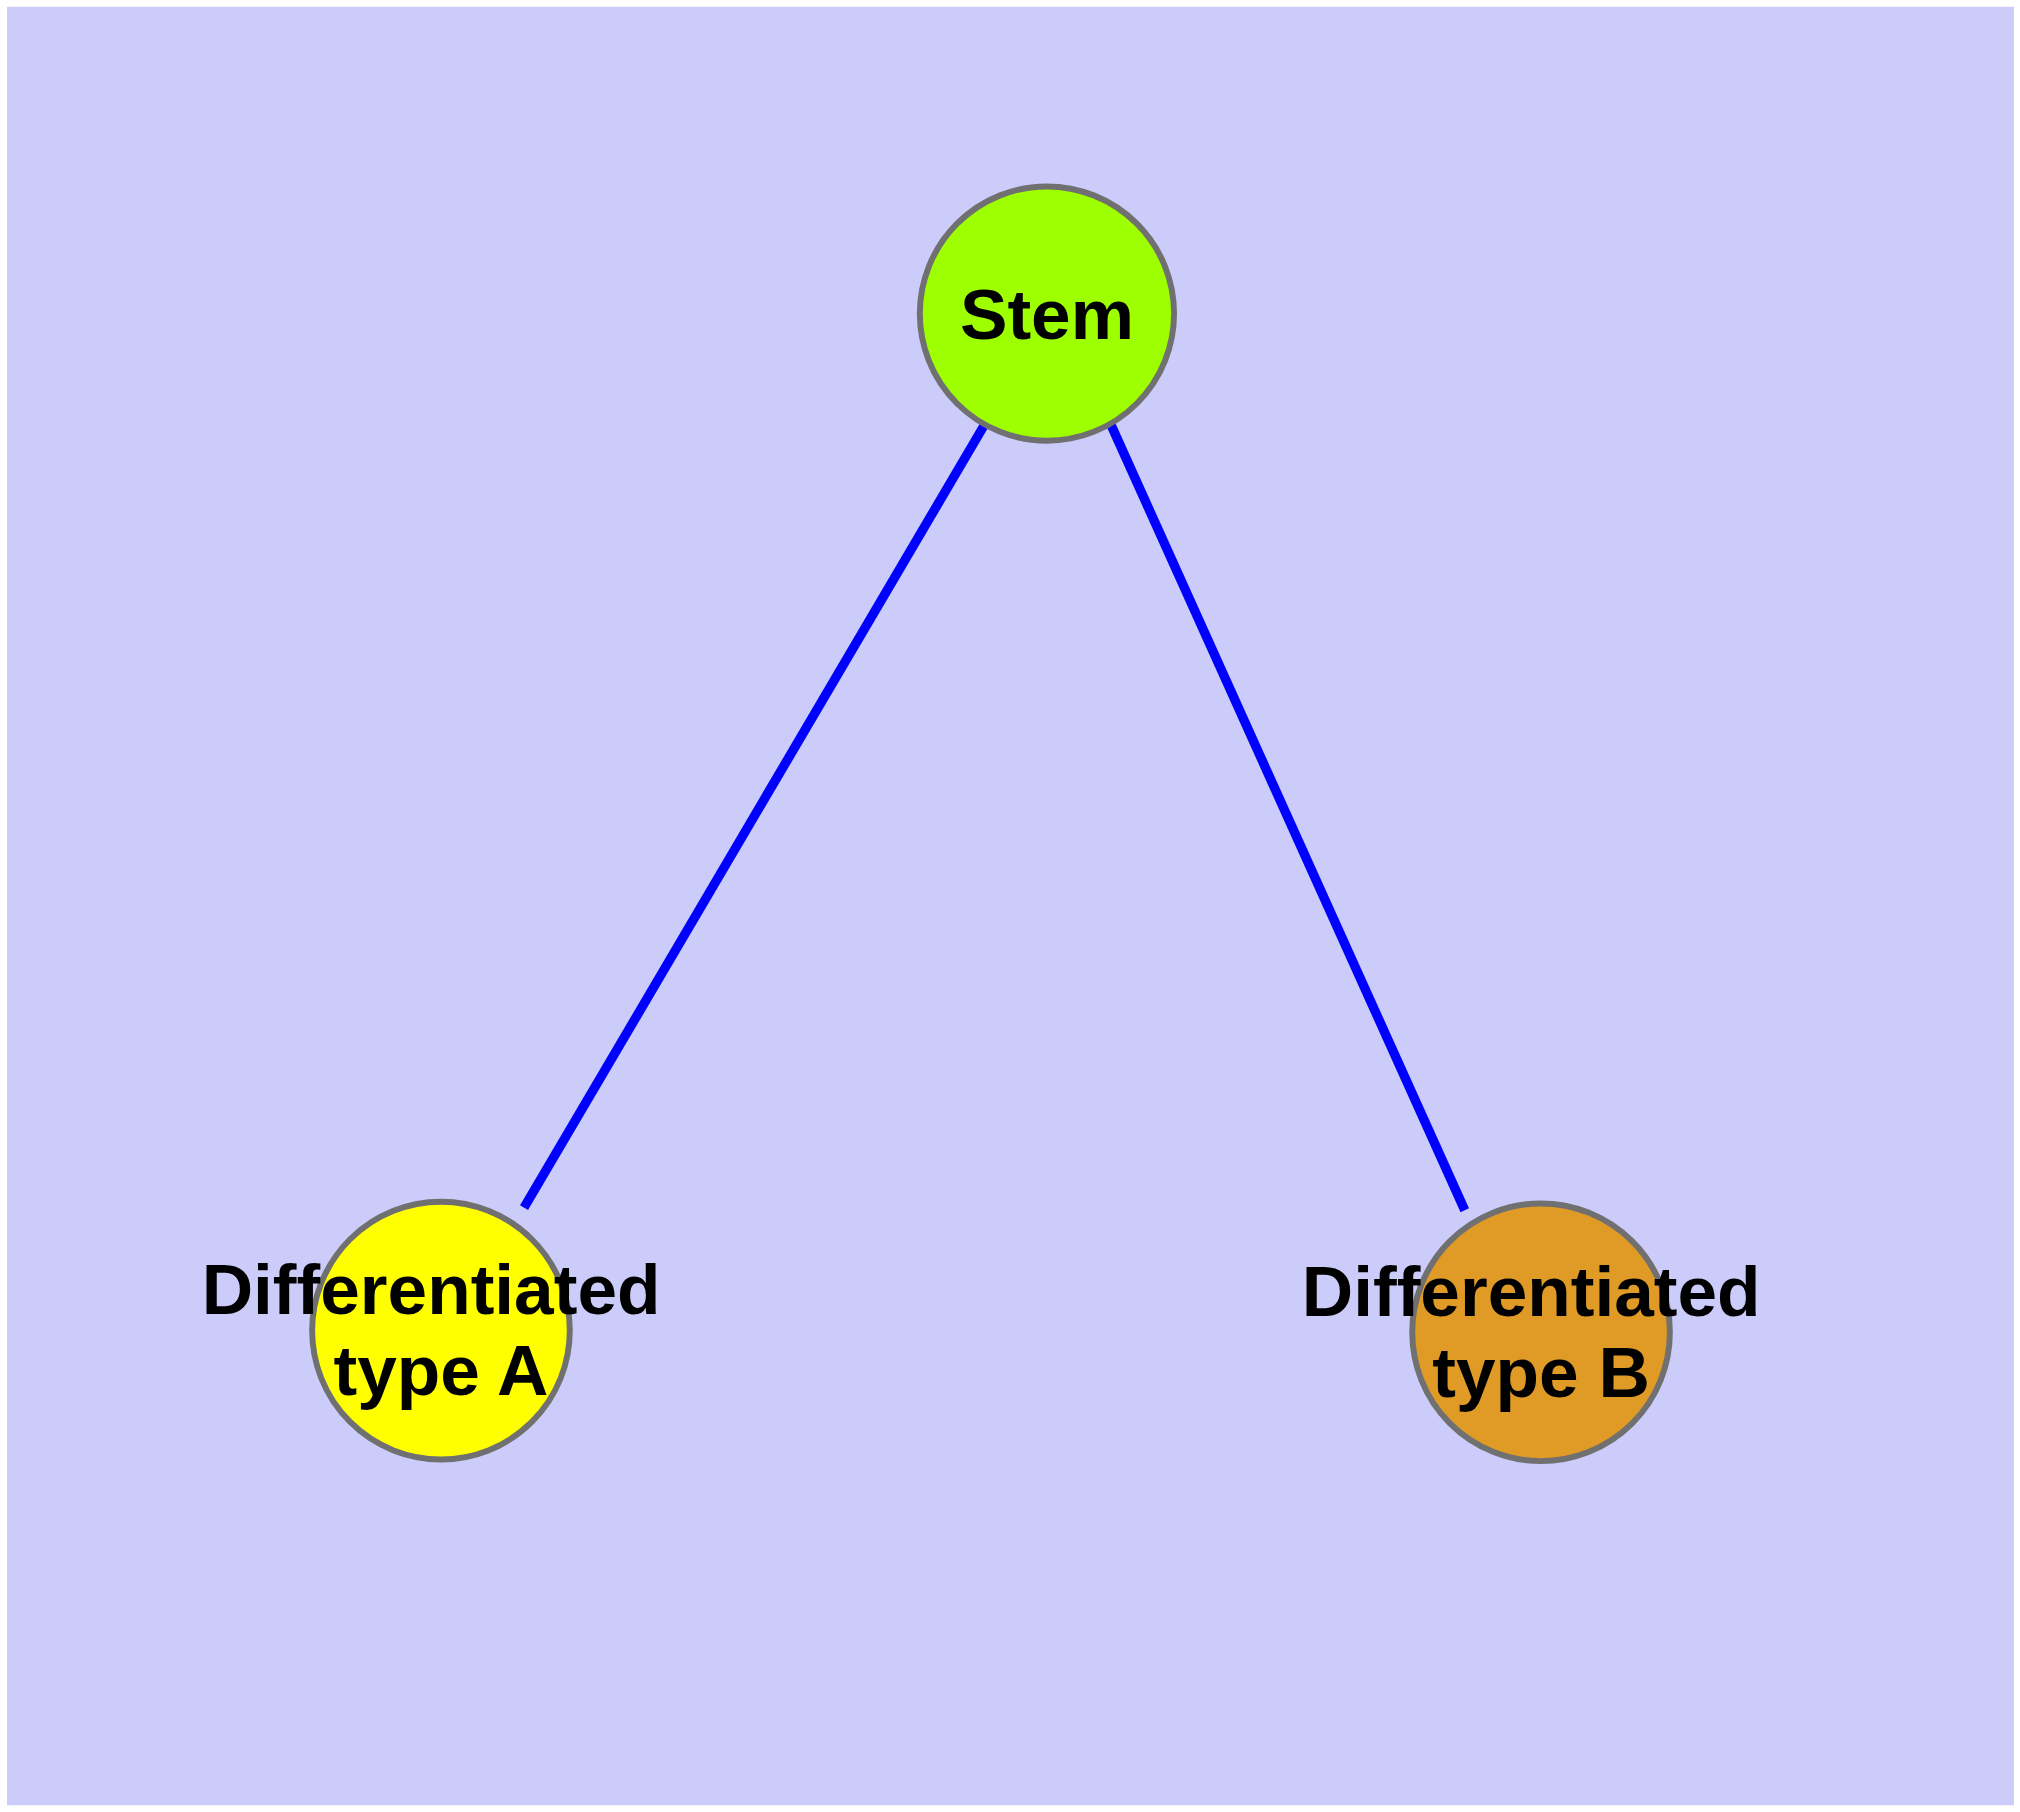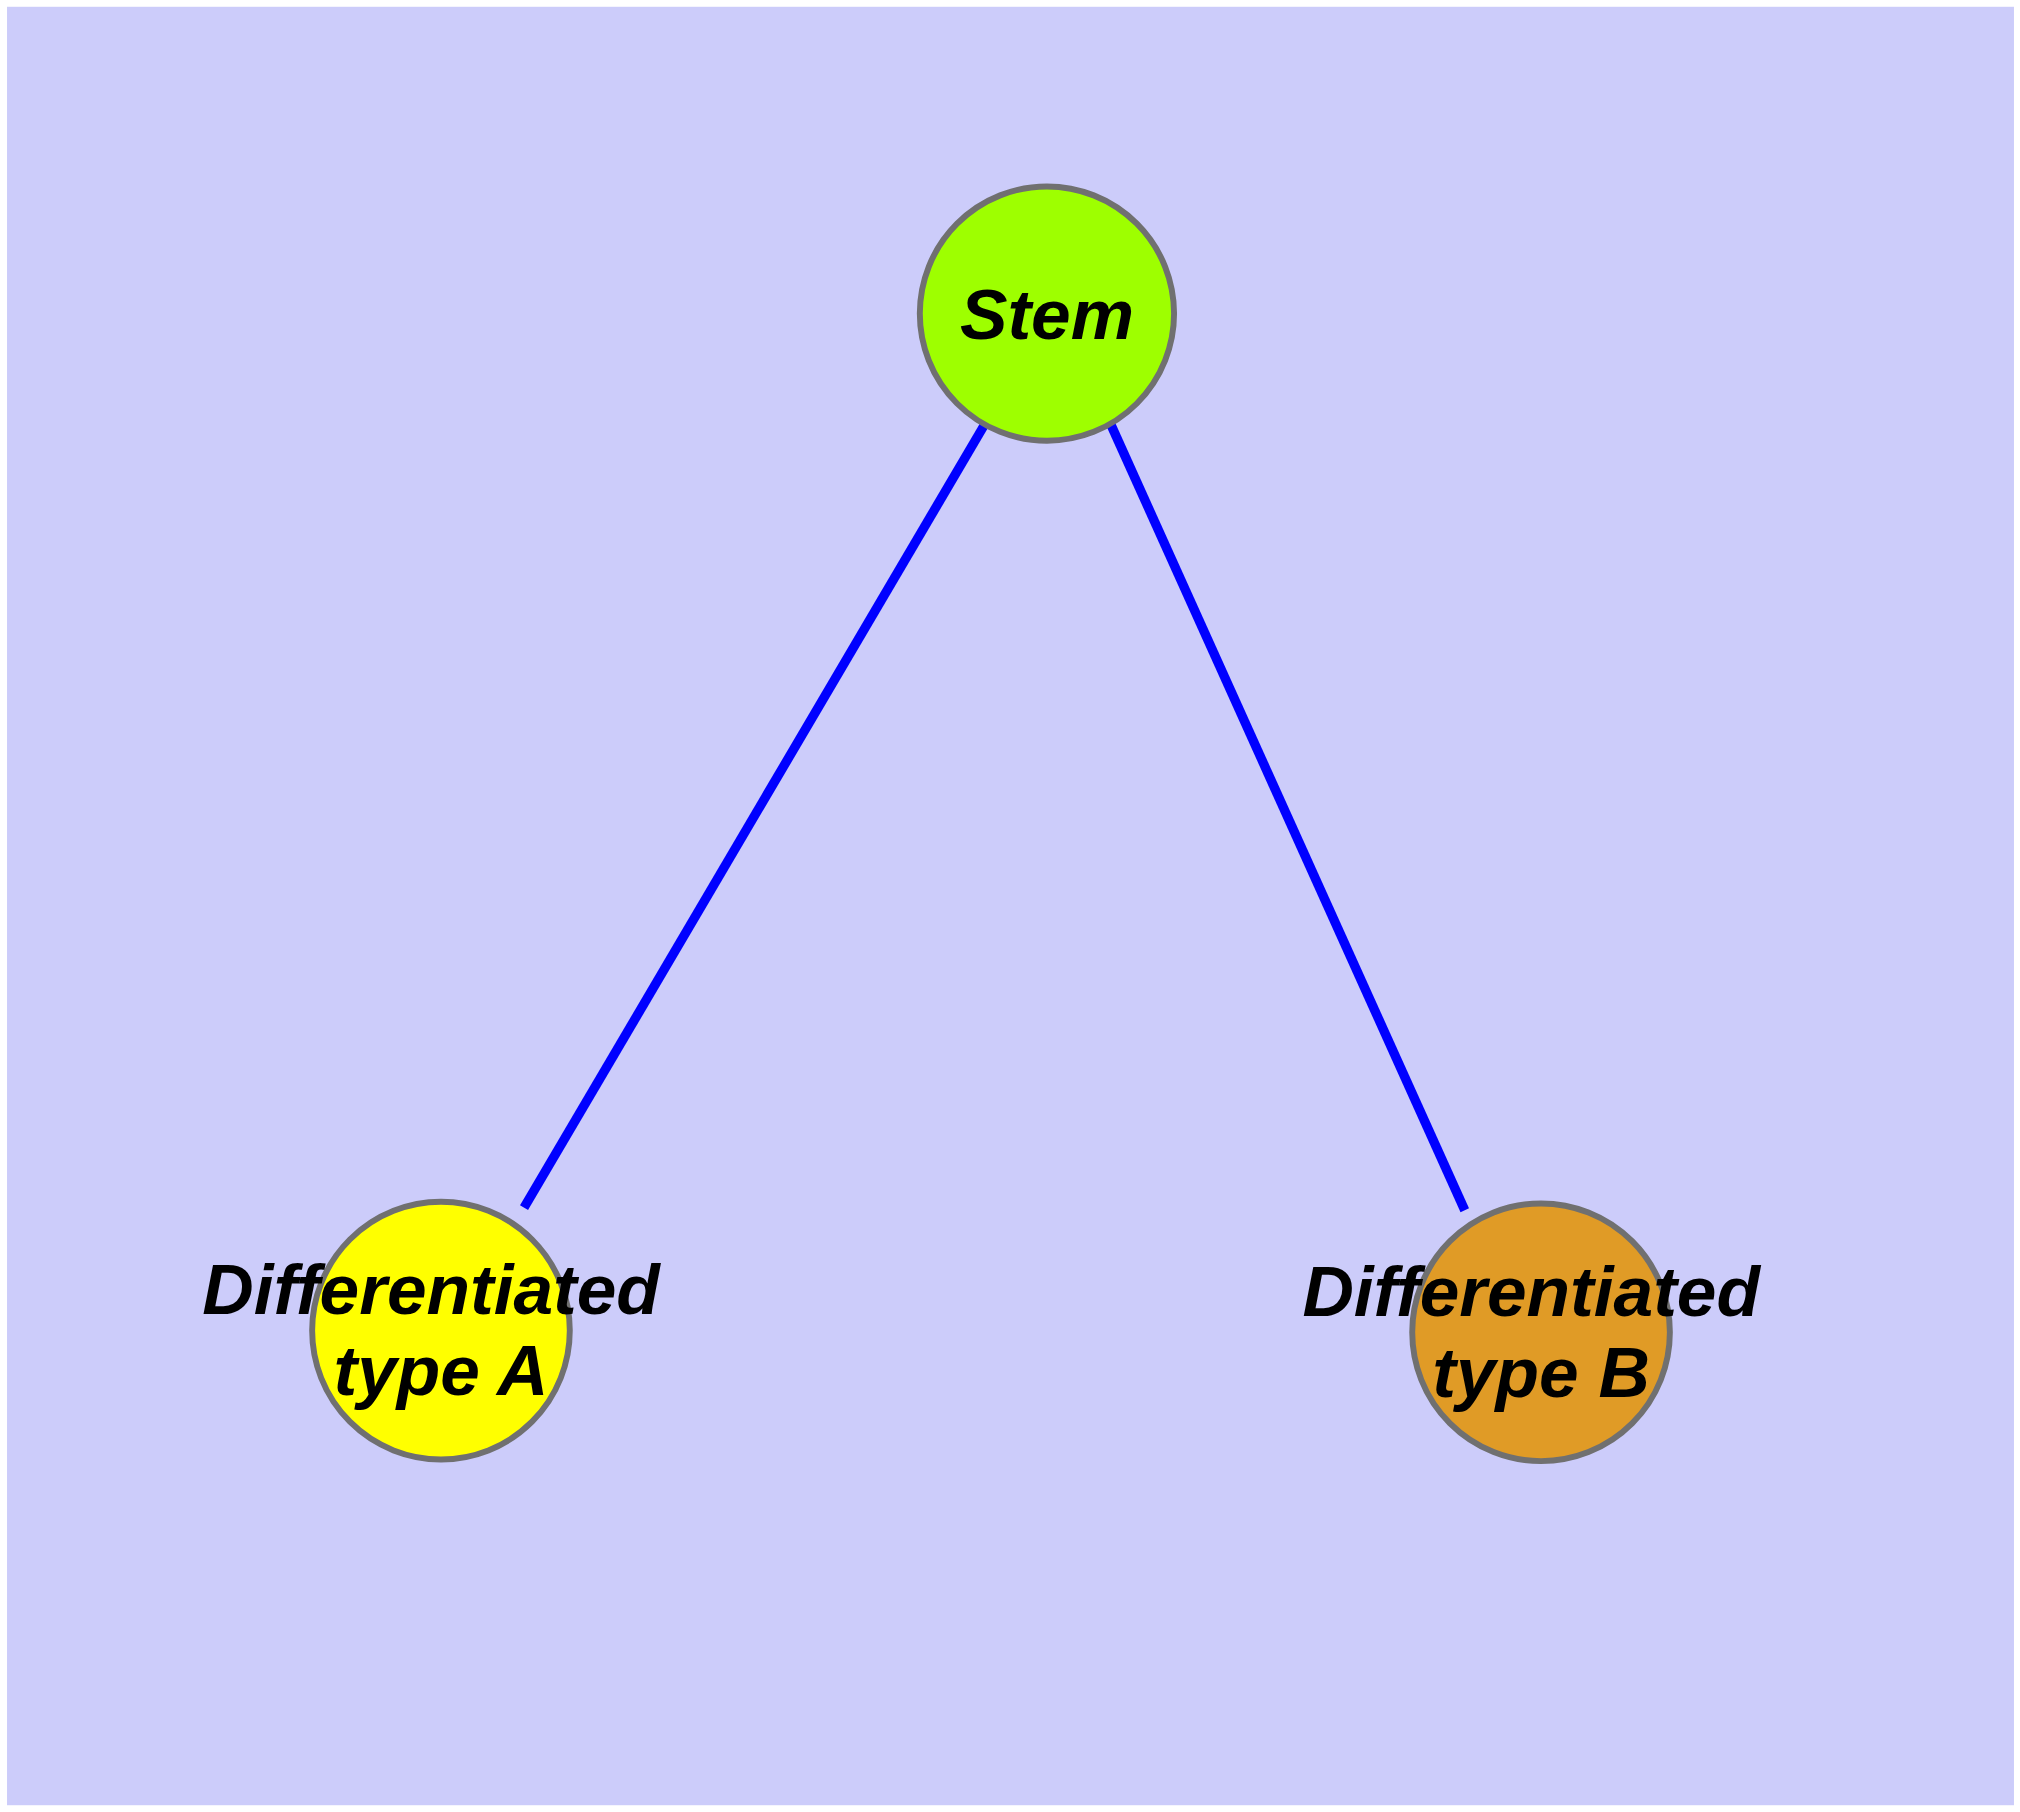--- a/index.html
+++ b/index.html
@@ -32,21 +32,21 @@
     font-weight: bold;
     fill: #000000;
     text-anchor: middle;
     dominant-baseline: middle;
     paint-order: normal;
   }
 </style>
 </head>
 <body>
 
-<div id="graph-root" style="width: 2021px; height: 1488px; font-style: italic;">
+<div id="graph-root" style="width: 2021px; height: 1488px;">
   <svg id="graph-canvas" viewBox="0 0 2384 2138" xmlns="http://www.w3.org/2000/svg" style="width: 2021px; height: 1812px;">
 
     <rect x="0" y="0" width="2384" height="2138" fill="#ffffff"></rect>
 
     <rect id="panel-rect" x="8" y="8" width="2368" height="2122" fill="#ccccfa"></rect>
 
     <g>
       <line id="edge-0" x1="1162" y1="500" x2="618" y2="1425" stroke="#0000ff" stroke-width="11" stroke-linecap="butt"></line>
       <line id="edge-1" x1="1310" y1="500" x2="1728" y2="1428" stroke="#0000ff" stroke-width="11" stroke-linecap="butt"></line>
     </g>

